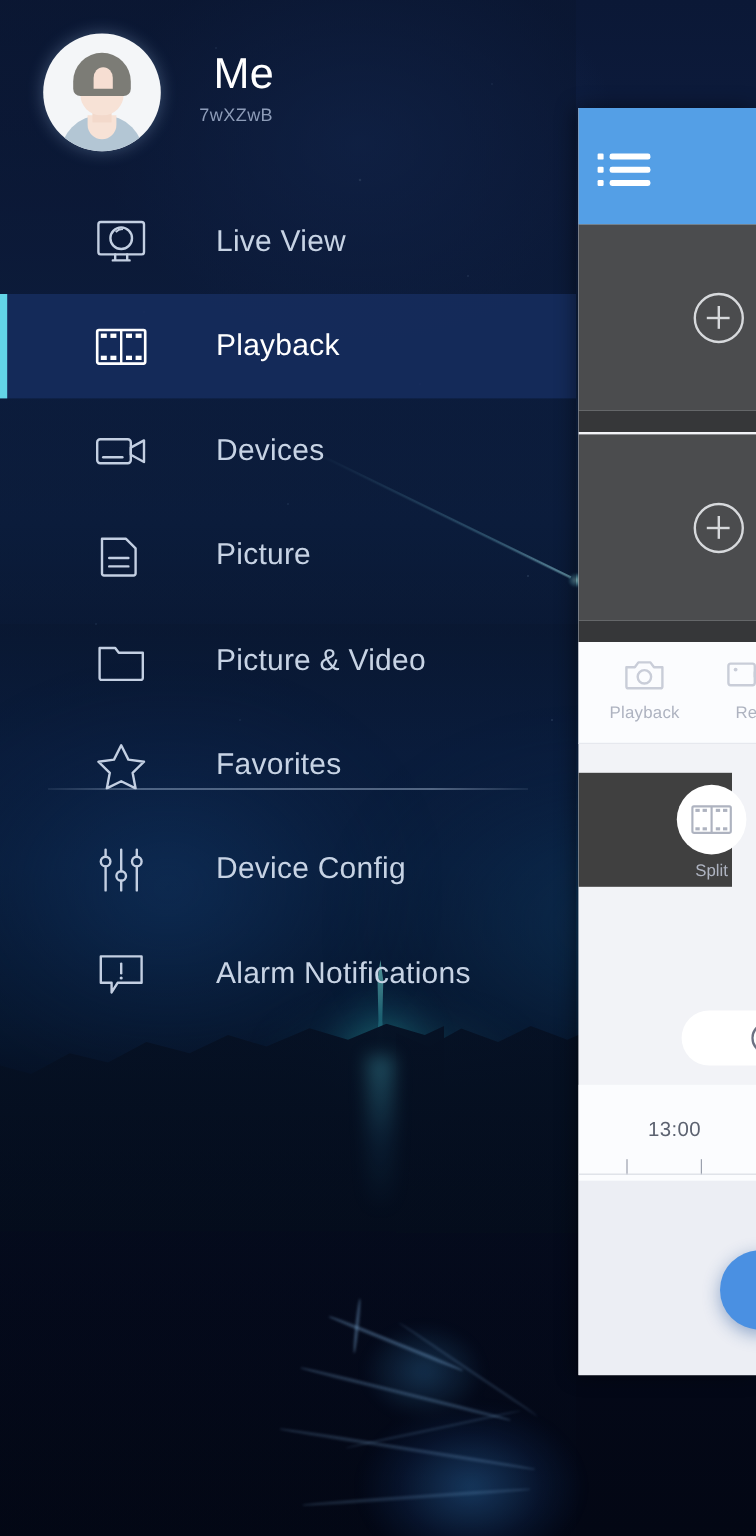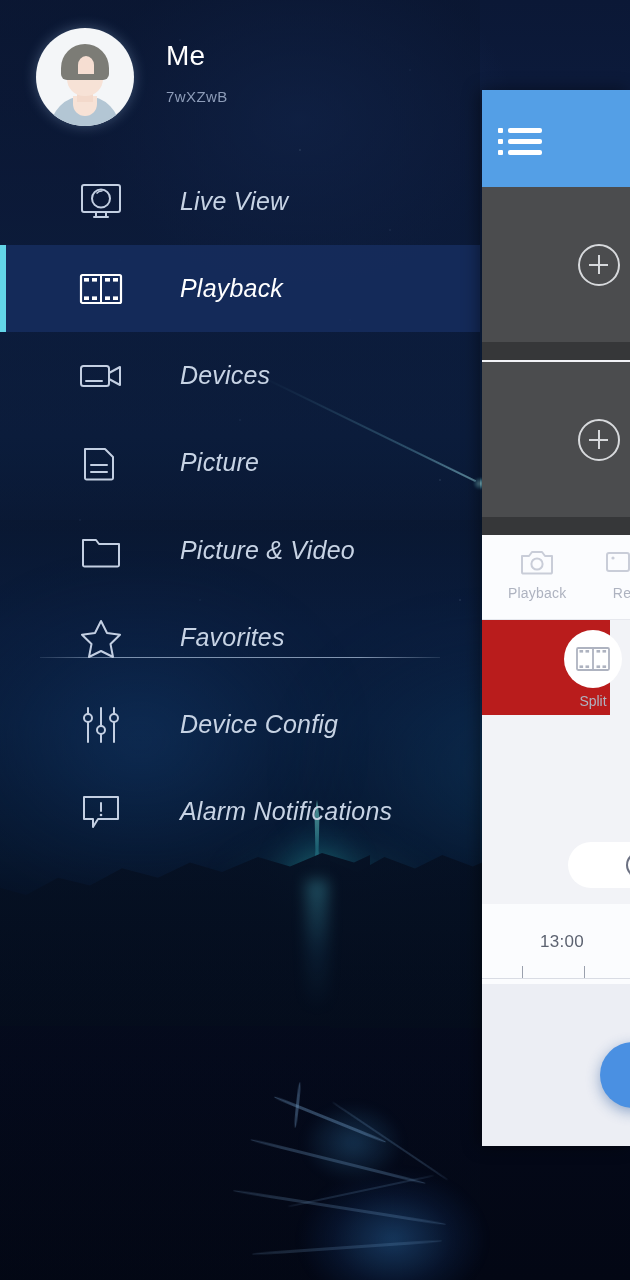--- a/index.html
+++ b/index.html
@@ -146,33 +146,33 @@
   .av-neck { position:absolute; left:41px; top:60px; width:16px; height:14px; background:#f3d9cb; }
   .av-body {
     position:absolute; left:14px; top:68px; width:70px; height:40px;
     background:#b3c6d4; border-radius:34px 34px 0 0;
   }
   .av-body:after{
     content:""; position:absolute; left:23px; top:0; width:24px; height:20px;
     background:#f7e2d6; border-radius:0 0 12px 12px;
   }
   .prof-name {
-    position:absolute; left:166px; top:40px;
-    font-size:28px; color:#ffffff; letter-spacing:.2px;
+    position:absolute; left:178px; top:40px;
+    font-size:36px; color:#ffffff; letter-spacing:.2px;
   }
   .prof-id {
     position:absolute; left:166px; top:88px;
     font-size:15px; color:#8d9cb8; letter-spacing:.4px;
   }
 
   
   .menu { position:absolute; left:0; top:158px; width:480px; }
   .mi {
     position:relative; width:480px; height:87px;
-    display:flex; align-items:center;font-style:italic;
+    display:flex; align-items:center;
   }
   .mi.active { background:rgba(22,43,92,.92); }
   .mi.active .mi-accent {
     position:absolute; left:0; top:0; width:6px; height:87px; background:#63d5e8;
   }
   .mi-icon {
     position:absolute; left:78px; top:50%; transform:translateY(-50%);
     width:46px; height:46px; display:flex; align-items:center; justify-content:center;
   }
   .mi-icon svg { display:block; }
@@ -224,21 +224,21 @@
     position:absolute; left:0; top:445px; width:148px; height:85px;
     background:#fbfcfe; border-bottom:1px solid #e6e8ee;
   }
   .tb-item { position:absolute; top:10px; text-align:center; }
   .tb-icon { width:44px; height:34px; margin:0 auto 6px; display:flex; align-items:center; justify-content:center; }
   .tb-label { font-size:14px; color:#aeb3c0; letter-spacing:.2px; white-space:nowrap; }
   .tb-snapshot { left:26px; }
   .tb-record { left:118px; }
 
   .toolbar-2 {
-    position:absolute; left:0; top:530px; width:128px; height:95px; background:#b91c1c;
+    position:absolute; left:0; top:554px; width:128px; height:95px; background:#404040;
   }
   .split-wrap { position:absolute; left:82px; top:10px; text-align:center; }
   .split-circle {
     width:58px; height:58px; border-radius:50%; background:#ffffff;
     display:flex; align-items:center; justify-content:center; margin:0 auto 5px;
   }
   .split-label { font-size:14px; color:#aeb3c0; }
 
   .pill {
     position:absolute; left:86px; top:752px; width:92px; height:46px;

